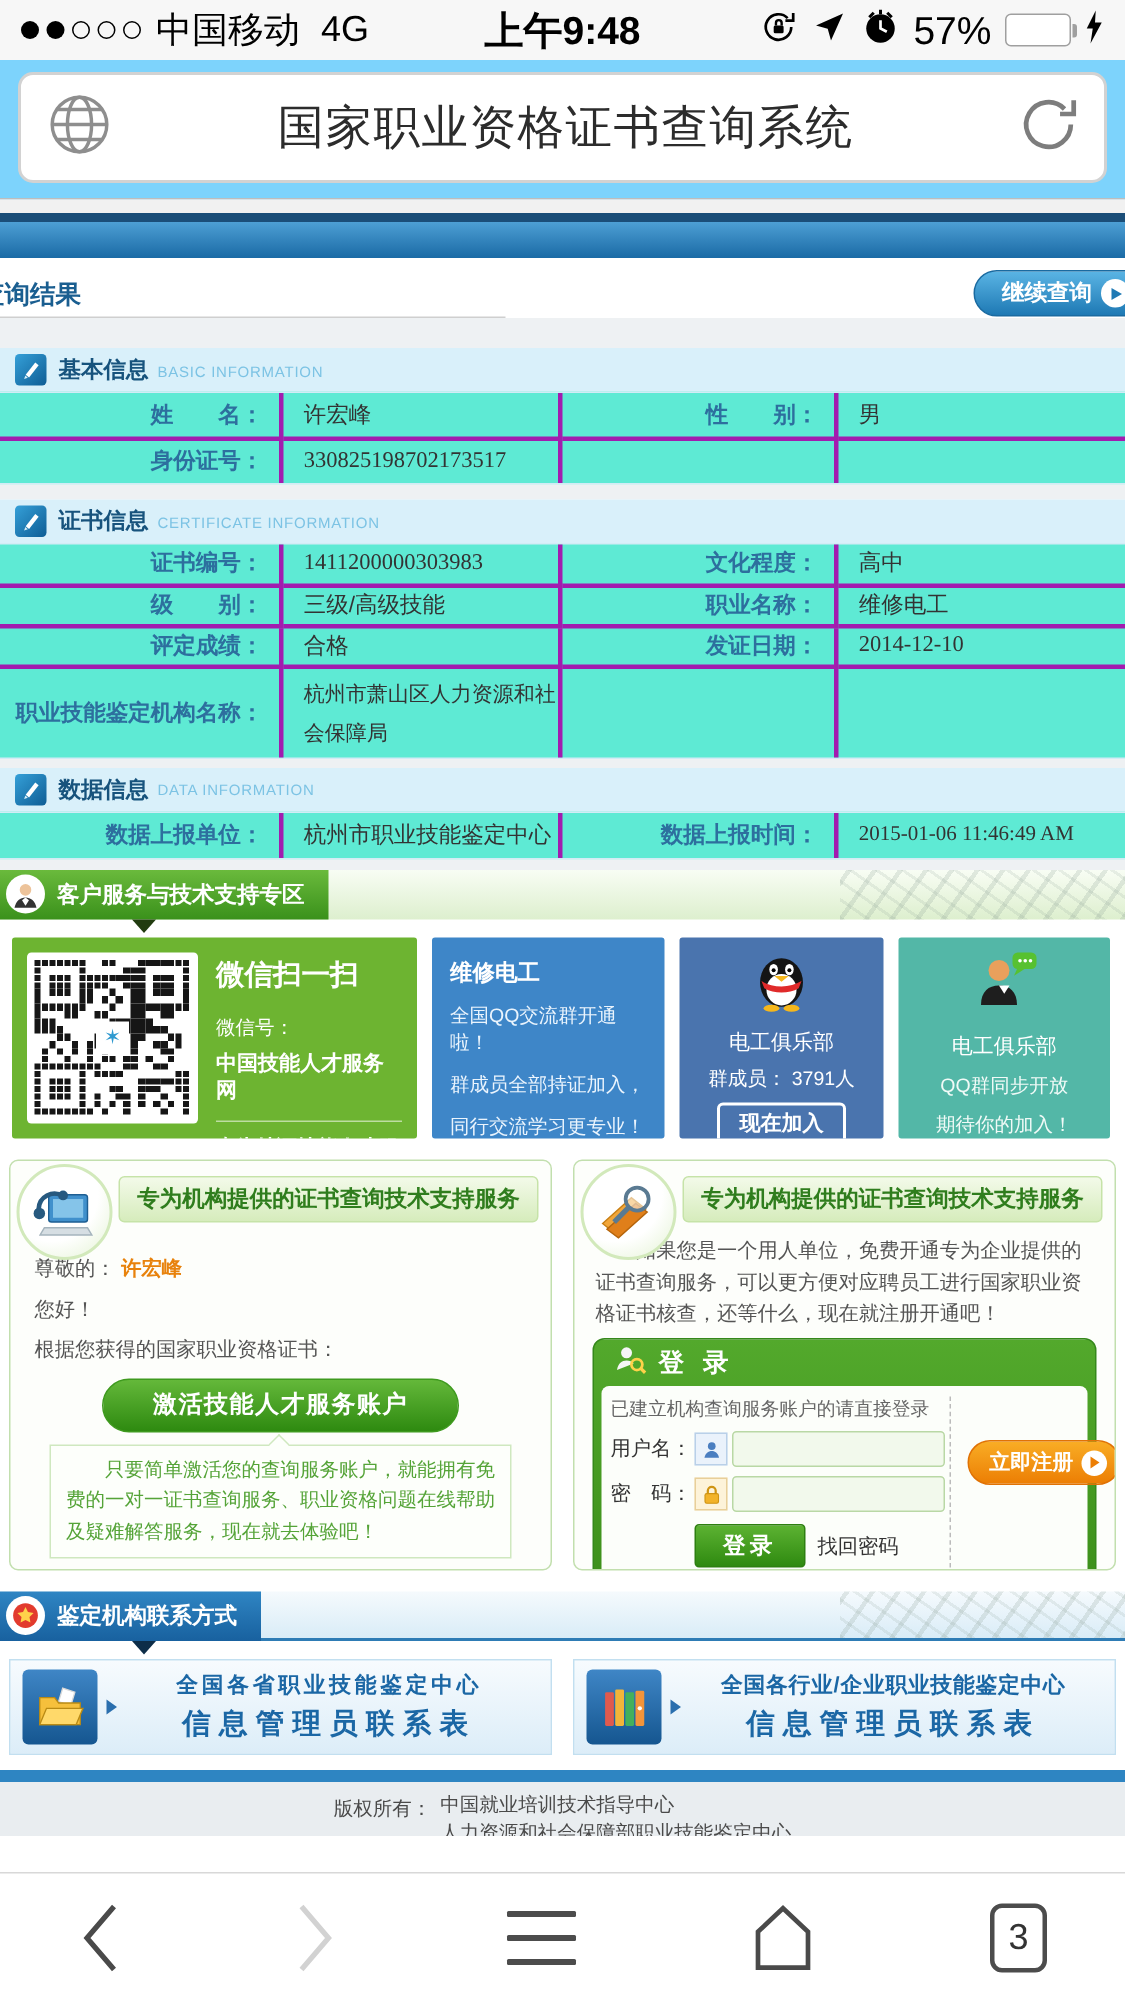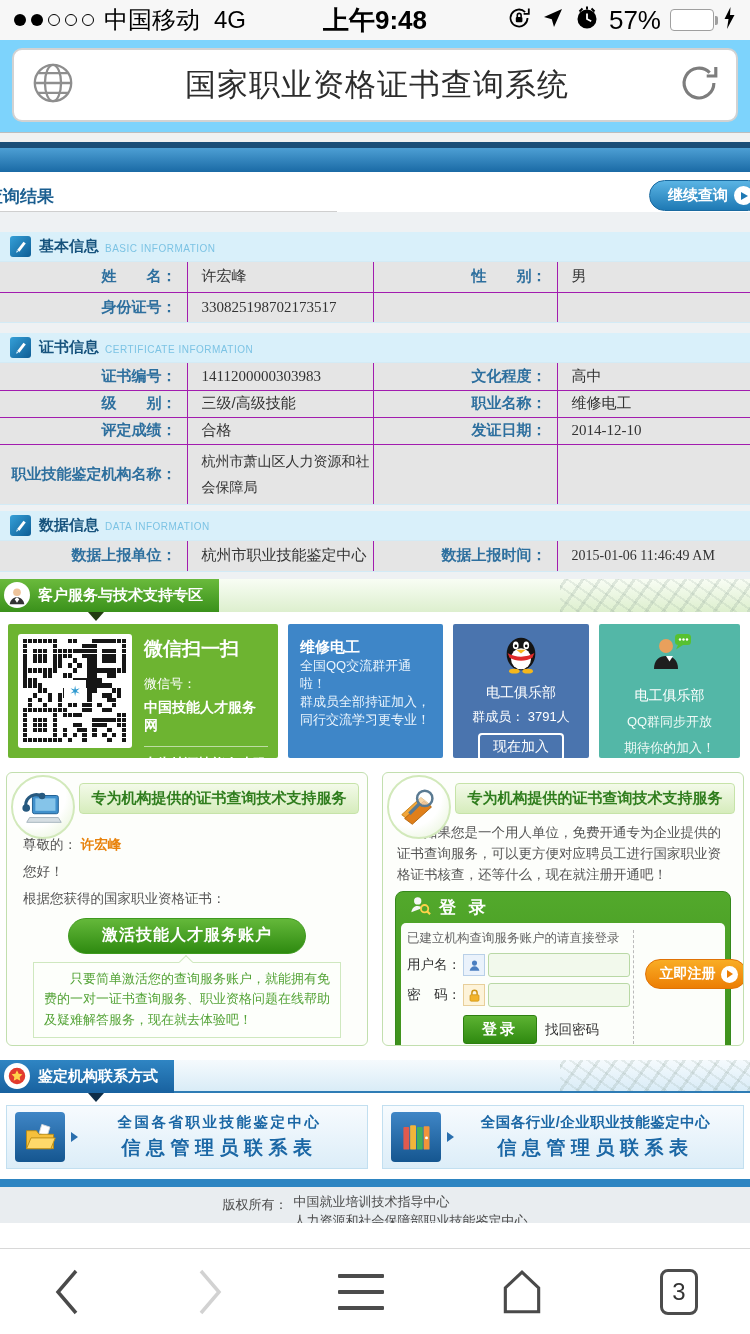--- a/index.html
+++ b/index.html
@@ -40,23 +40,23 @@
 .play-circle{width:19px;height:19px;border-radius:50%;background:#fff;display:flex;align-items:center;justify-content:center}
 .play-tri{width:0;height:0;border-left:7px solid #1e79b4;border-top:4.5px solid transparent;border-bottom:4.5px solid transparent;margin-left:2px}
 
 .gap{background:#eef1f3}
 
 
 .sec-head{height:29px;background:#d9f0fa;display:flex;align-items:center;padding-left:10px}
 .pen-badge{width:21px;height:21px;border-radius:3px;background:linear-gradient(135deg,#35a0d8,#0e5d95);display:flex;align-items:center;justify-content:center;flex:none}
 .sec-title{font-size:15px;font-weight:bold;color:#17537d;margin-left:8px}
 .sec-sub{font-size:10px;color:#7cc3e4;margin-left:6px;letter-spacing:.5px;padding-top:3px}
-.tbl-wrap{border-top:1px solid #d3ebf6;border-bottom:1px solid #d3ebf6;background:#e5e5e5}
+.tbl-wrap{border-top:1px solid #d3ebf6;border-bottom:1px solid #d3ebf6;background:#5eead4}
 .info-table{width:100%;border-collapse:collapse;table-layout:fixed}
-.info-table td{border:1px solid #a21caf;font-size:15px;vertical-align:middle;overflow:hidden}
+.info-table td{border:3px solid #a21caf;font-size:15px;vertical-align:middle;overflow:hidden}
 .info-table td:first-child{border-left:none}
 .info-table td:last-child{border-right:none}
 .info-table tr:first-child td{border-top:none}
 .info-table tr:last-child td{border-bottom:none}
 .lbl{color:#2d6f9e;font-weight:bold;text-align:right;padding-right:10px}
 .val{color:#333;text-align:left;padding-left:14px}
 .serif{font-family:"Liberation Serif","DejaVu Serif",serif;font-size:16px}
 .rows-30 td{height:30px}
 .rows-27 td{height:27px}
 tr.tall td{height:57px}
@@ -84,25 +84,25 @@
 .qr-cell{position:absolute;background:#161616}
 .qr-logo{position:absolute;left:46px;top:46px;width:22px;height:22px;background:#fff;display:flex;align-items:center;justify-content:center;font-size:14px;color:#2f9ad0;z-index:2}
 .wc-txt{flex:1;margin-left:12px;display:flex;flex-direction:column}
 .wc-title{font-size:19px;font-weight:bold;margin-top:2px}
 .wc-line1{font-size:13px;margin-top:13px}
 .wc-line2{font-size:14px;font-weight:bold;margin-top:6px}
 .wc-div{border-top:1px solid rgba(255,255,255,.55);margin-top:11px}
 .wc-foot{font-size:13.5px;font-weight:bold;margin-top:8px}
 .card-qq{width:155px;background:#3e86c8;padding:14px 12px}
 .qq-title{font-size:15px;font-weight:bold}
-.qq-line{font-size:13px;color:#eaf4fd;}
+.qq-line{font-size:13px;color:#eaf4fd;margin-top:10px}
 .card-club{width:136px;background:#4a74ae;text-align:center;padding-top:9px}
 .club-title{font-size:14px;margin-top:5px}
 .club-members{font-size:13px;margin-top:6px}
-.join-btn{display:inline-block;margin-top:7px;border:2px solid #fff;border-radius:4px;padding:3px 13px;font-size:14px;font-weight:normal;color:#fff;background:transparent;cursor:pointer}
+.join-btn{display:inline-block;margin-top:7px;border:2px solid #fff;border-radius:4px;padding:3px 13px;font-size:14px;font-weight:bold;color:#fff;background:transparent;cursor:pointer}
 .card-career{width:141px;background:#53b7a7;text-align:center;padding-top:9px}
 .career-title{font-size:14px;margin-top:6px}
 .career-line{font-size:13px;color:#f0faf7;margin-top:8px}
 
 
 .panels{display:flex;gap:14px;margin:14px 6px 0}
 .panel{position:relative;flex:1;height:274px;background:#fdfefb;border:1px solid #c2dfae;border-radius:6px;overflow:hidden}
 .panel-head{position:absolute;top:10px;left:72px;right:8px;height:31px;background:linear-gradient(#f3fae9,#d6ecbc);border:1px solid #c6e3a8;border-radius:4px;display:flex;align-items:center;justify-content:center;font-size:15px;font-weight:bold;color:#2f7d1d}
 .panel-icon{position:absolute;top:2px;left:4px;width:64px;height:64px;border-radius:50%;background:radial-gradient(circle at 35% 30%,#fff 55%,#e3f2d2);border:2px solid #d2e9bb;display:flex;align-items:center;justify-content:center;z-index:2}
 .panel-body{padding:54px 16px 0}

